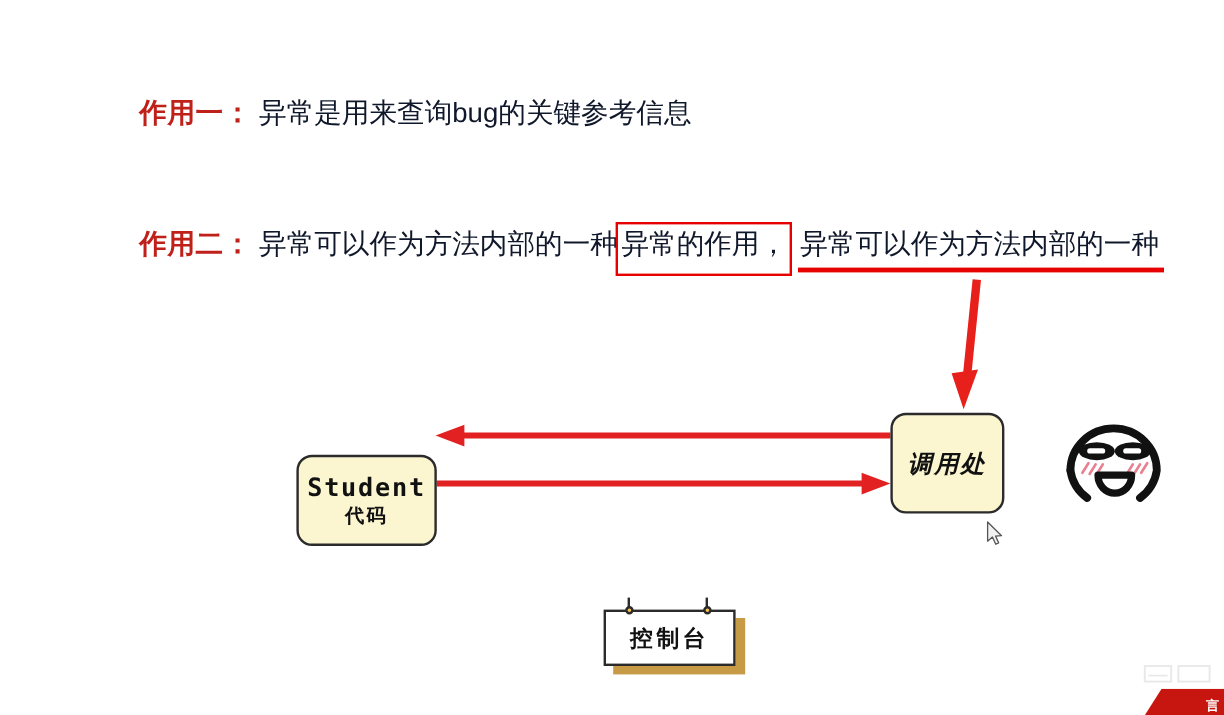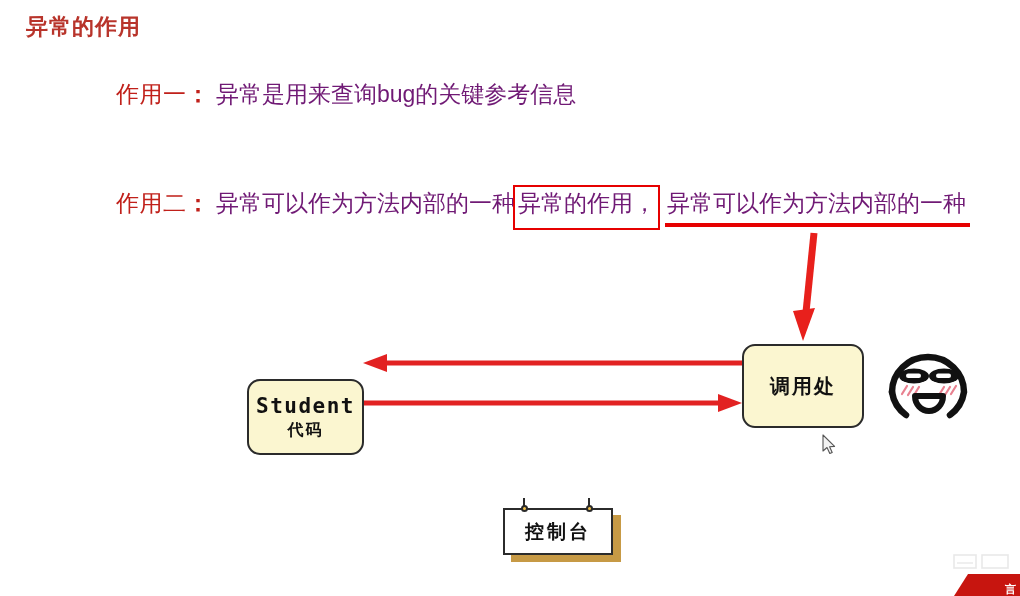--- a/index.html
+++ b/index.html
@@ -39,25 +39,25 @@
     white-space: nowrap;
     font-size: 23px;
     color: #1a1a1a;
     line-height: 1;
   }
   .line-1 { left: 116px; top: 83px; }
   .line-2 { left: 116px; top: 190px; }
 
   .lead {
     color: #c0201a;
-    font-weight: normal;
+    font-weight: bold;
     letter-spacing: 0.5px;
   }
   .lead-colon { color: #c0201a; font-weight: bold; }
-  .body-text { color: #701a75; }
+  .body-text { color: #0f172a; }
 
   .boxed {
     display: inline-block;
     padding: 2px 3px 4px 3px;
     margin: 0 2px 0 0;
     position: relative;
   }
   .boxed::after {
     content: "";
     position: absolute;
@@ -114,21 +114,21 @@
     letter-spacing: 1.5px;
     line-height: 1.25;
   }
   .note-box .ln2 {
     font-size: 16px;
     font-weight: bold;
     letter-spacing: 2px;
     line-height: 1.3;
   }
   #box-student { left: 247px; top: 343px; width: 117px; height: 76px; margin-top: 36px; }
-  #box-caller  { left: 742px; top: 344px; width: 122px; height: 84px; }
+  #box-caller  { left: 742px; top: 344px; width: 95px; height: 84px; font-style: italic; }
   #box-caller .ln1 { font-size: 20px; letter-spacing: 2px; }
 
   
   .emoji {
     position: absolute;
     left: 884px;
     top: 340px;
     width: 88px;
     height: 82px;
   }
@@ -233,21 +233,20 @@
     font-weight: bold;
     letter-spacing: 0;
     line-height: 1;
   }
 </style>
 </head>
 <body>
 
 <div class="slide">
 
-  <div class="title">异常的作用</div>
 
   <div class="line line-1">
     <span class="lead">作用一</span><span class="lead-colon">：</span>
     <span class="body-text">异常是用来查询bug的关键参考信息</span>
   </div>
 
   <div class="line line-2">
     <span class="lead">作用二</span><span class="lead-colon">：</span>
     <span class="body-text">异常可以作为方法内部的一种</span><span class="boxed body-text">异常的作用，</span><span class="underlined body-text">异常可以作为方法内部的一种</span>
   </div>

